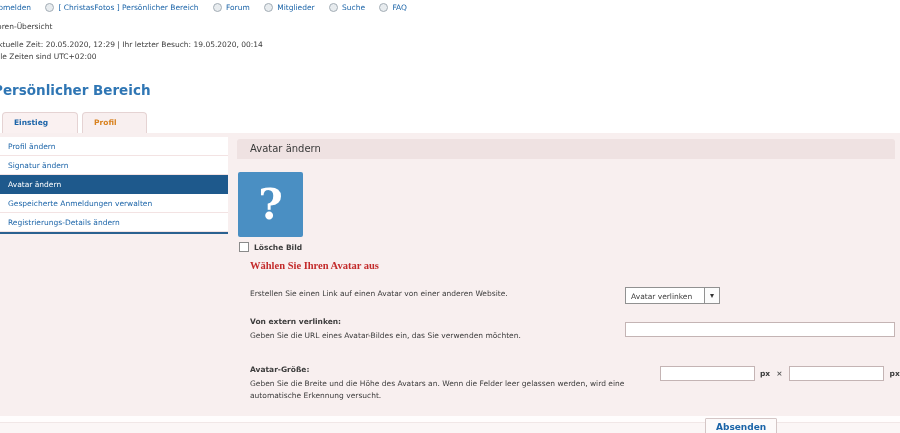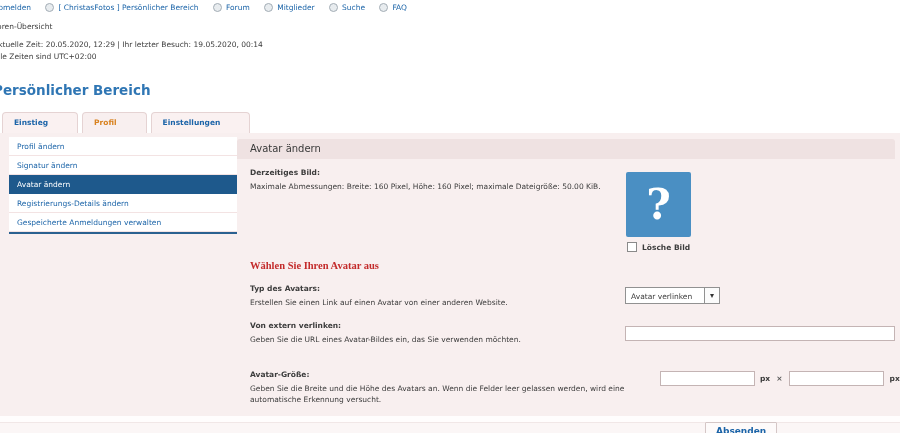--- a/index.html
+++ b/index.html
@@ -21,21 +21,21 @@
 
   
   .tabs { margin-left:-7px; padding-left:9px; margin-top:14px; height:21px; display:flex; gap:4px; }
   .tab { display:inline-block; padding:5px 29px 0 11px; height:21px; font-size:7.5px; font-weight:bold;
     color:#1b64a8; background:#faf1f1; border:1px solid #e5d3d3; border-bottom:none;
     border-radius:4px 4px 0 0; text-decoration:none; }
   .tab.active { color:#d8821f; background:#f8efef; }
 
   
   .container { position:relative; width:900px; height:283px; background:#f8efef; }
-  .sidebar { position:absolute; left:9px; top:4px; width:228px; background:#fff;
+  .sidebar { position:absolute; left:0; top:4px; width:228px; background:#fff;
     border-bottom:2px solid #2b6190; }
   .side-item { display:block; font-size:7.5px; color:#1b64a8; text-decoration:none;
     padding:5px 8px 4px 8px; border-bottom:1px solid #f3e3e3; }
   .side-item.active { background:#1e598c; color:#fff; border-bottom-color:#1e598c; }
 
   .main { position:absolute; left:237px; right:5px; top:6px; }
   .panel-header { height:20px; background:#efe2e2; font-size:10px; color:#3a3a3a;
     padding:4px 0 0 13px; border-radius:3px 3px 0 0; }
   .row { display:flex; }
   .left-col { width:388px; padding-left:13px; flex:0 0 388px; }
@@ -95,57 +95,51 @@
     <a href="#">Foren-Übersicht</a>
   </div>
   <div class="meta-time">Aktuelle Zeit: 20.05.2020, 12:29 | Ihr letzter Besuch: 19.05.2020, 00:14</div>
   <div class="meta-tz">Alle Zeiten sind UTC+02:00</div>
   <h1 class="page-title">Persönlicher Bereich</h1>
 </div>
 
 <div class="tabs">
   <a href="#" class="tab">Einstieg</a>
   <a href="#" class="tab active">Profil</a>
-  <a href="#" class="tab">Einstellungen</a>
 </div>
 
 <div class="container">
 
   <div class="sidebar">
     <a href="#" class="side-item">Profil ändern</a>
     <a href="#" class="side-item">Signatur ändern</a>
     <a href="#" class="side-item active">Avatar ändern</a>
+    <a href="#" class="side-item">Gespeicherte Anmeldungen verwalten</a>
     <a href="#" class="side-item">Registrierungs-Details ändern</a>
-    <a href="#" class="side-item">Gespeicherte Anmeldungen verwalten</a>
   </div>
 
   <div class="main">
     <div class="panel-header">Avatar ändern</div>
 
     <div class="row current">
-      <div class="left-col">
-        <div class="lbl">Derzeitiges Bild:</div>
-        <div class="desc">Maximale Abmessungen: Breite: 160 Pixel, Höhe: 160 Pixel; maximale Dateigröße: 50.00 KiB.</div>
-      </div>
       <div class="right-col">
         <div class="avatar-box">
           <span>?</span>
         </div>
         <label class="del-row">
           <span class="checkbox"></span>
           <span>Lösche Bild</span>
         </label>
       </div>
     </div>
 
     <div class="red-h">Wählen Sie Ihren Avatar aus</div>
 
     <div class="row f1">
       <div class="left-col">
-        <div class="lbl">Typ des Avatars:</div>
         <div class="desc">Erstellen Sie einen Link auf einen Avatar von einer anderen Website.</div>
       </div>
       <div class="right-col">
         <div class="fake-select">
           <span class="sel-text">Avatar verlinken</span>
           <span class="sel-btn">▾</span>
         </div>
       </div>
     </div>
 

